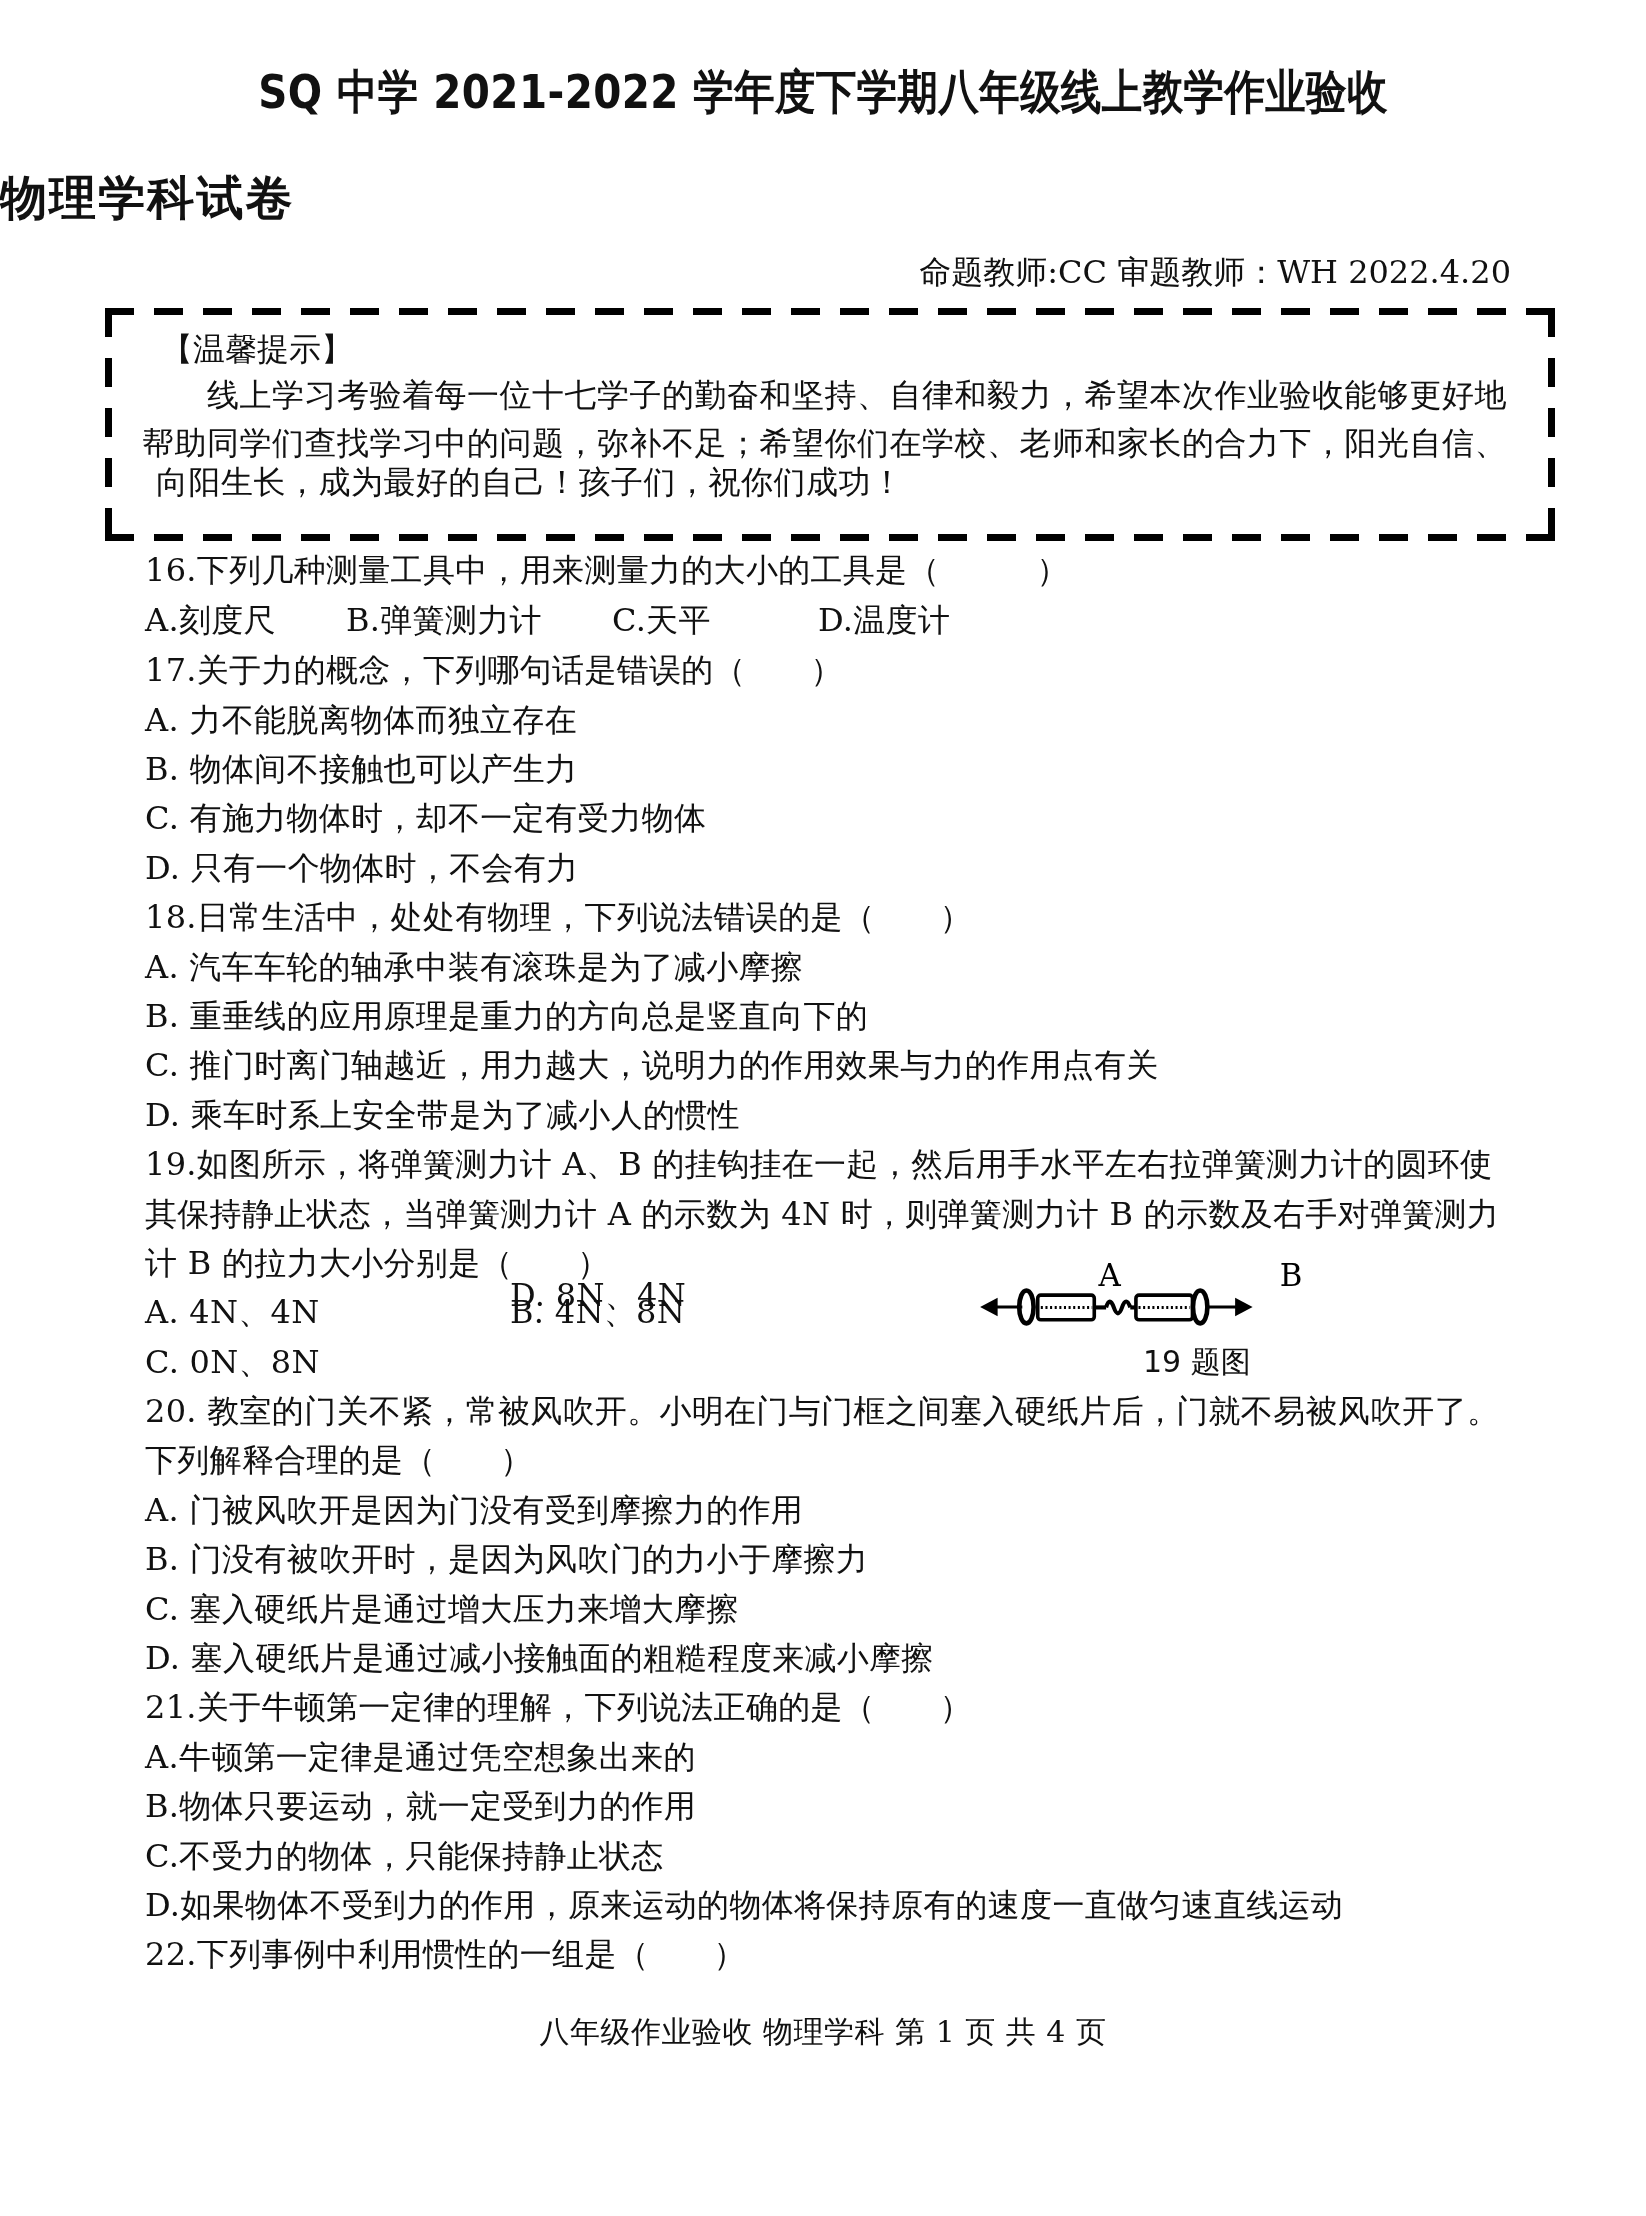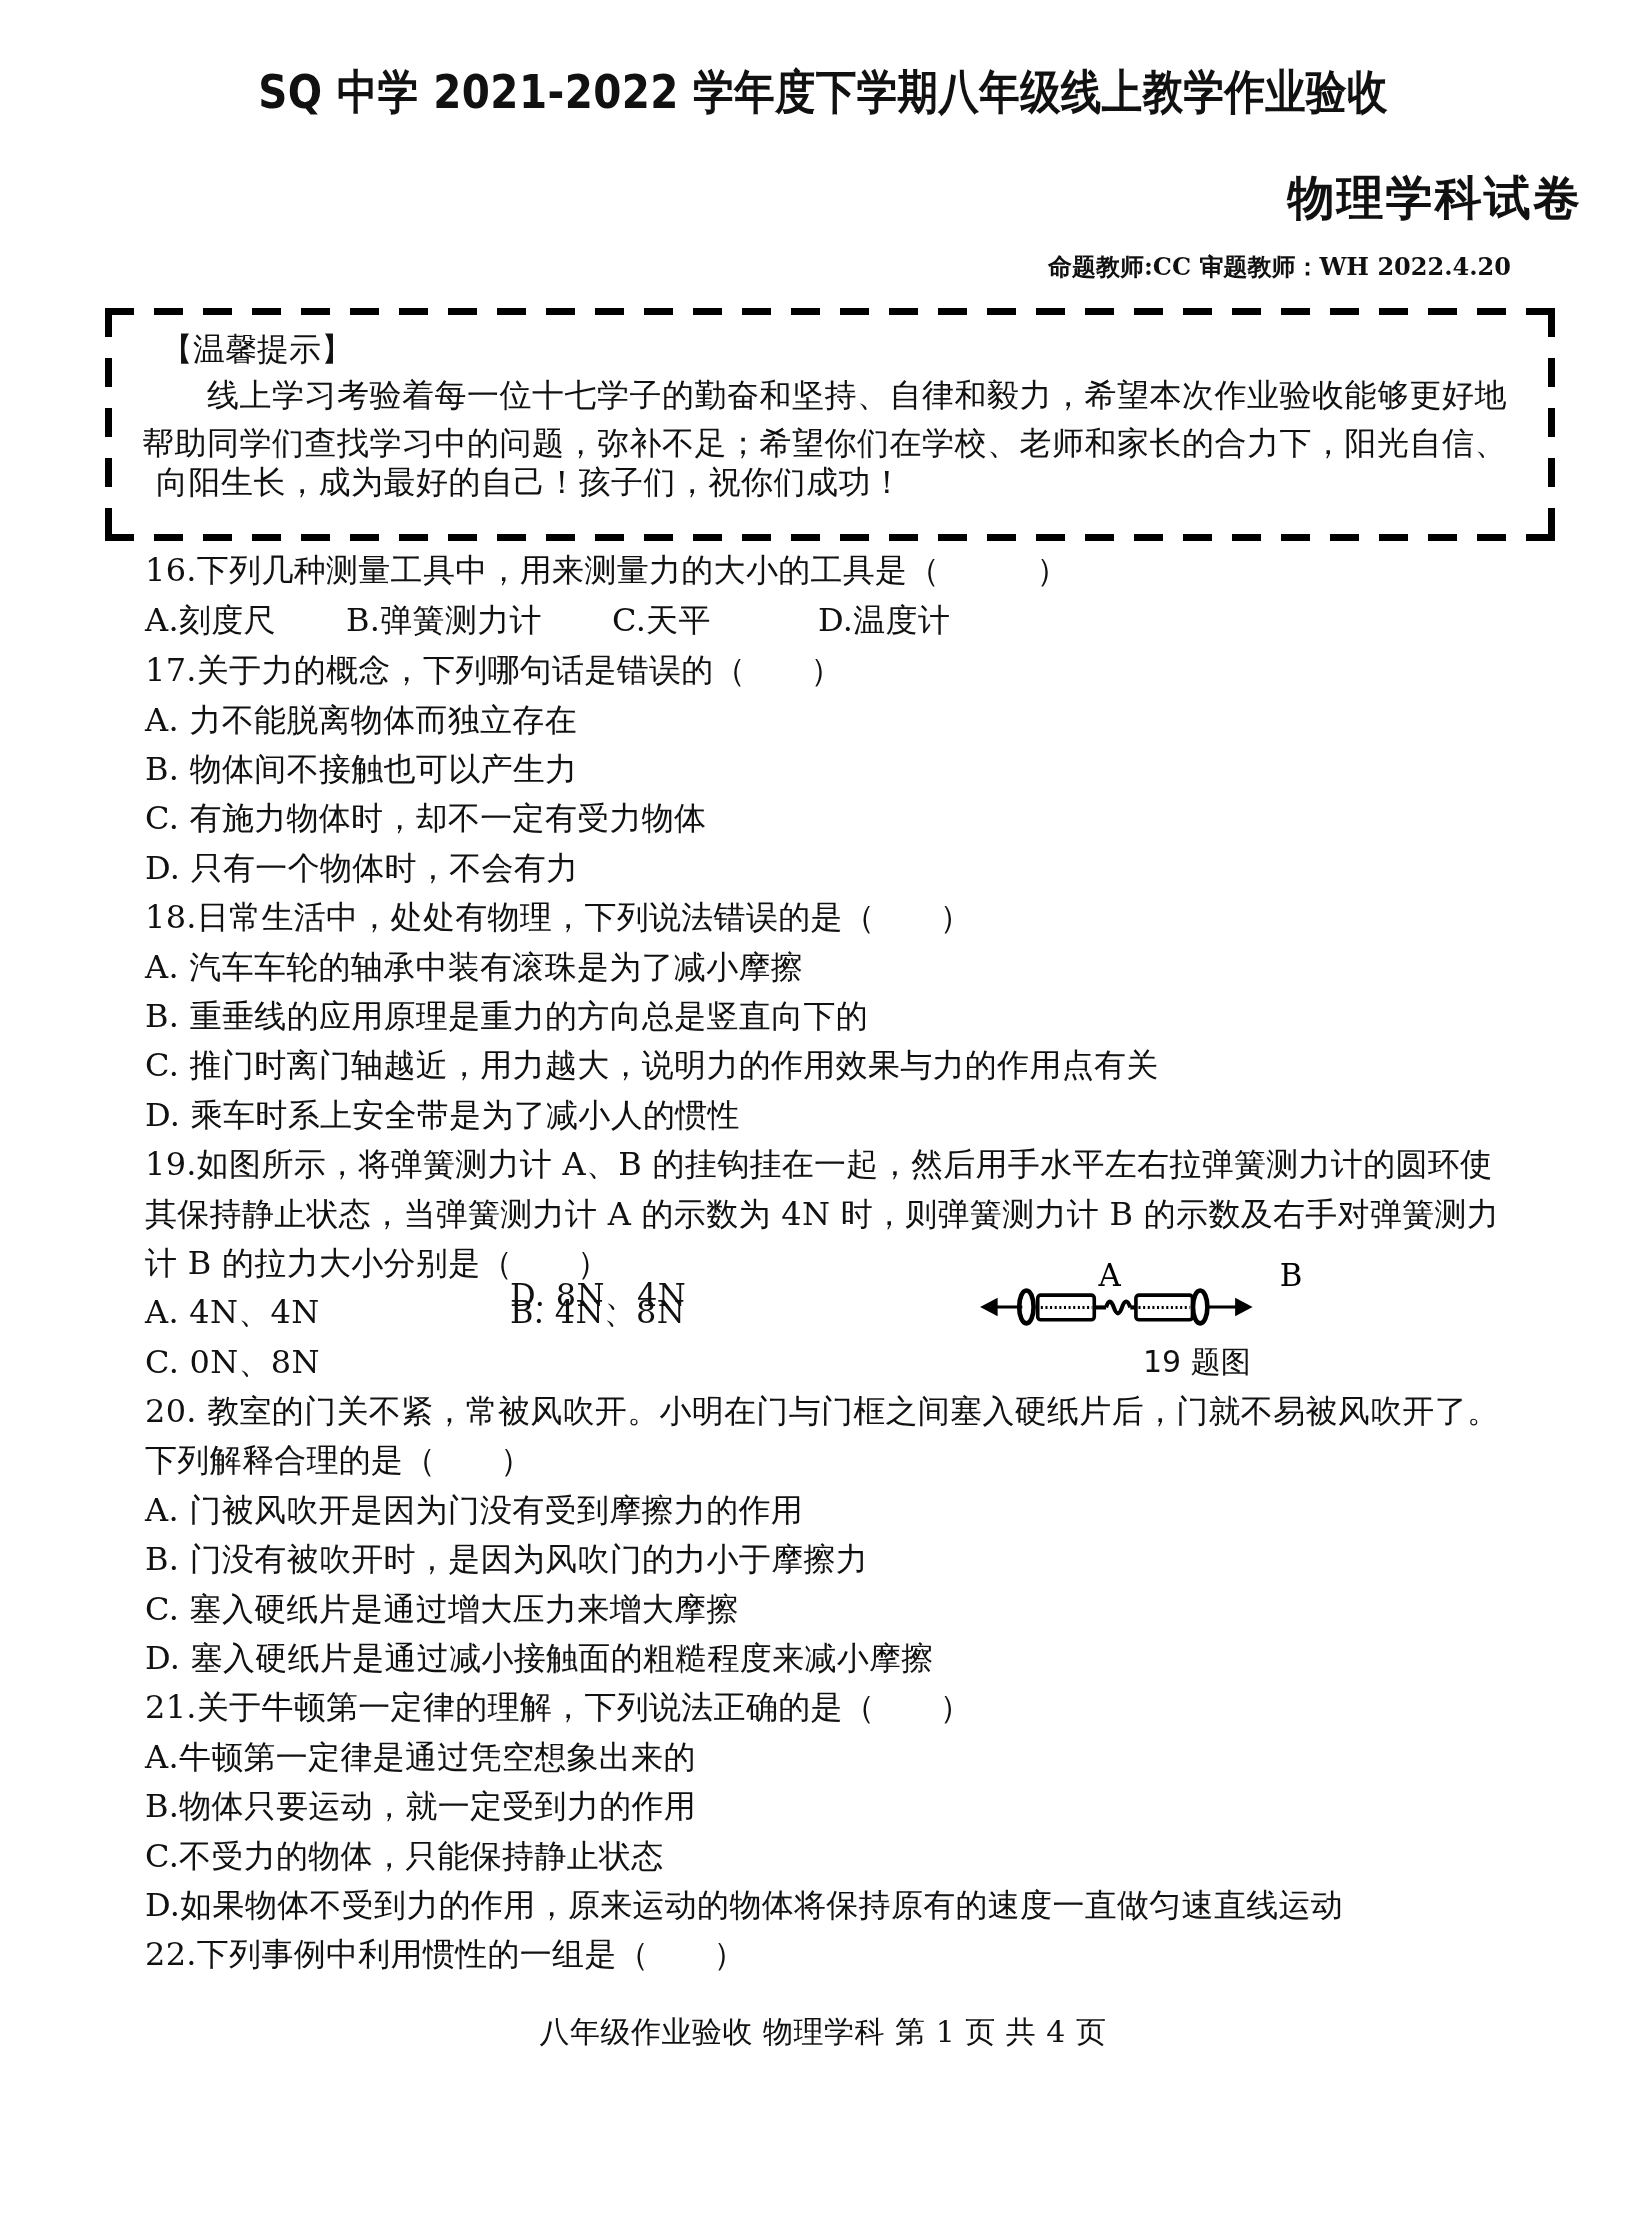--- a/index.html
+++ b/index.html
@@ -2,24 +2,24 @@
 <html style="font-size:8.2px"><head>
 <meta charset="utf-8">
 <style>
   html, body { margin: 0; padding: 0; background: #ffffff; }
   body { width: 1646px; height: 2216px; position: relative; overflow: hidden;
          font-family: "DejaVu Serif", "Liberation Serif", serif; color: #111; }
   .abs { position: absolute; white-space: nowrap; }
   .title1 { left: 0; width: 1646px; text-align: center; top: 61px;
             font-family: "DejaVu Sans", "Liberation Sans", sans-serif; font-weight: bold;
             font-size: 47px; letter-spacing: 0.5px; transform: scaleX(0.86); transform-origin: center; }
-  .title2 { left: 0; width: 1582px; text-align: right; top: 167px;
+  .title2 { left: 0; width: 1582px; text-align: left; top: 167px;
             font-family: "DejaVu Sans", "Liberation Sans", sans-serif; font-weight: bold;
             font-size: 47px; letter-spacing: 2.1px; }
-  .teachers { right: 135px; top: 251px; font-size: 24px; letter-spacing: 0px; font-weight: bold; }
+  .teachers { right: 135px; top: 251px; font-size: 32px; letter-spacing: 0px; }
   .notice-box { position: absolute; left: 105px; top: 308px; width: 1450px; height: 233px;
                 box-sizing: border-box; }
   .dash-h { position: absolute; left: 0; right: 0; height: 7.2px;
             background: repeating-linear-gradient(90deg, #000 0 29px, transparent 29px 49px); }
   .dash-v { position: absolute; top: 0; bottom: 0; width: 7.2px;
             background: repeating-linear-gradient(180deg, #000 0 29px, transparent 29px 50px); }
   .notice-title { left: 56px; top: 19.5px; font-size: 32px; }
   .notice-line { left: 37px; font-size: 32px; letter-spacing: 0.5px; }
   .q { left: 145px; font-size: 32px; letter-spacing: 0.3px; }
   .opt { font-size: 32px; letter-spacing: 0.3px; }

